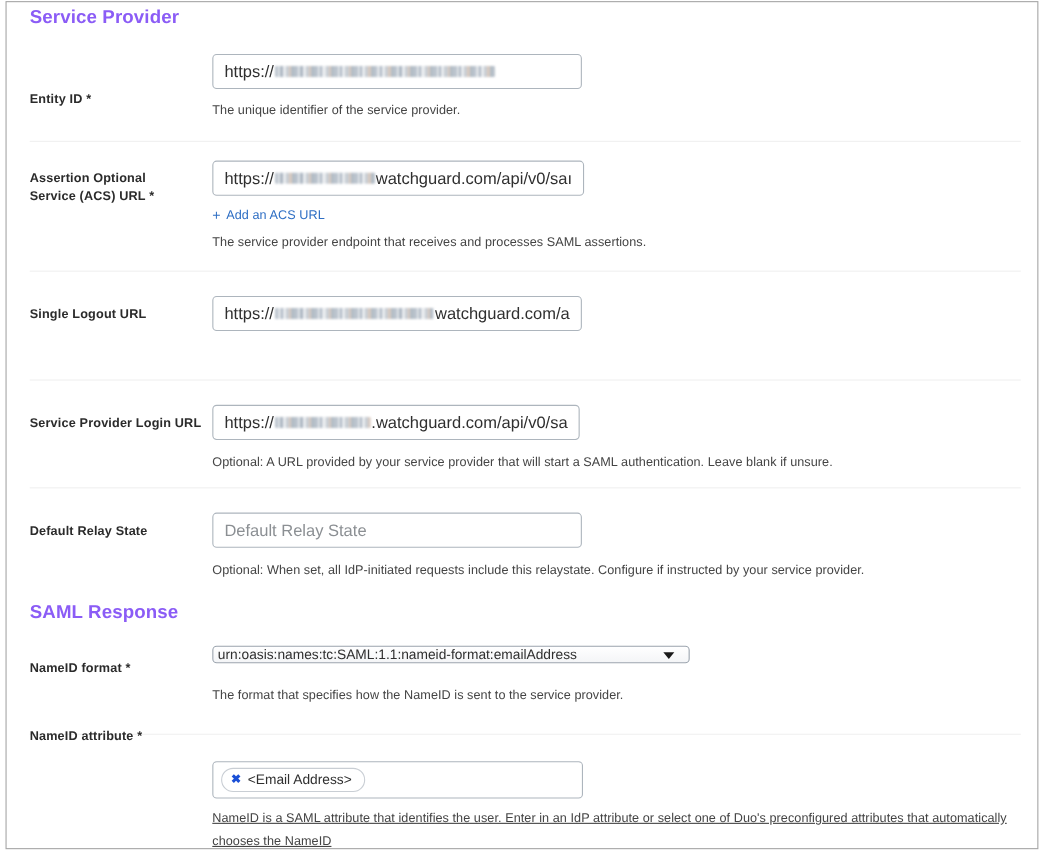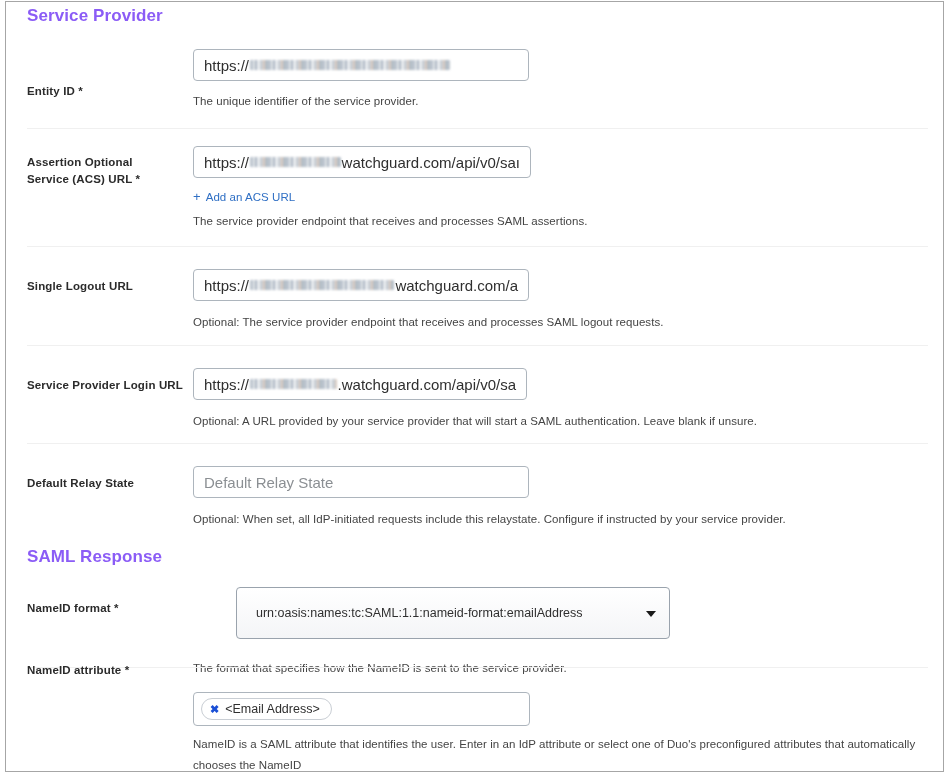--- a/index.html
+++ b/index.html
@@ -125,33 +125,32 @@
     display: inline-block;
     font-size: 13px;
     line-height: 1;
     color: #2f6fc4;
     font-weight: 400;
   }
 
   
   .select-box {
     position: relative;
-    height: 52px;
+    height: 16px;
     border: 1px solid #9aa3ad;
     border-radius: 4px;
     background: linear-gradient(#ffffff, #f4f5f7);
     display: flex;
     align-items: center;
-    padding: 0 28px 0 19px;
+    padding: 0 28px 0 4px;
     font-size: 12.5px;
     color: #2f2f2f;
     white-space: nowrap;
     overflow: hidden;
     cursor: pointer;
-    margin-left: 43px;
   }
   .caret {
     position: absolute;
     right: 13px; top: 50%;
     margin-top: -2px;
     width: 0; height: 0;
     border-left: 5px solid transparent;
     border-right: 5px solid transparent;
     border-top: 6px solid #1a1a1a;
   }
@@ -234,21 +233,20 @@
   <div class="divider" style="top:244px;"></div>
 
   <div class="field-row">
     <div class="field-label" style="top:276px;">Single Logout URL</div>
     <div class="control-col" style="top:267px;">
       <div class="text-input" style="width:336px;">
         <span>https://</span>
             <span class="redacted" style="width:186px;"></span>
             <span>watchguard.com/a</span>
       </div>
-      <div class="help-text" style="margin-top:11px;width:720px;">Optional: The service provider endpoint that receives and processes SAML logout requests.</div>
     </div>
   </div>
 
   <div class="divider" style="top:343px;"></div>
 
   <div class="field-row">
     <div class="field-label" style="top:375px;">Service Provider Login URL</div>
     <div class="control-col" style="top:366px;">
       <div class="text-input" style="width:334px;">
         <span>https://</span>
@@ -286,21 +284,21 @@
 
   <div class="field-row">
     <div class="field-label" style="top:660px;">NameID attribute *</div>
     <div class="control-col" style="top:690px;">
       <div class="token-input" style="width:337px;">
         <span class="chip">
           <span class="chip-remove">✖</span>
           <span>&lt;Email Address&gt;</span>
         </span>
       </div>
-      <div class="help-text" style="margin-top:8px;width:742px;line-height:21px;">
+      <div class="help-text" style="margin-top:8px;width:742px;line-height:21px;text-decoration:underline;">
         <div>NameID is a SAML attribute that identifies the user. Enter in an IdP attribute or select one of Duo's preconfigured attributes that automatically chooses the NameID</div>
 
       </div>
     </div>
   </div>
 
 </div>
 </div>
 
 </body></html>

